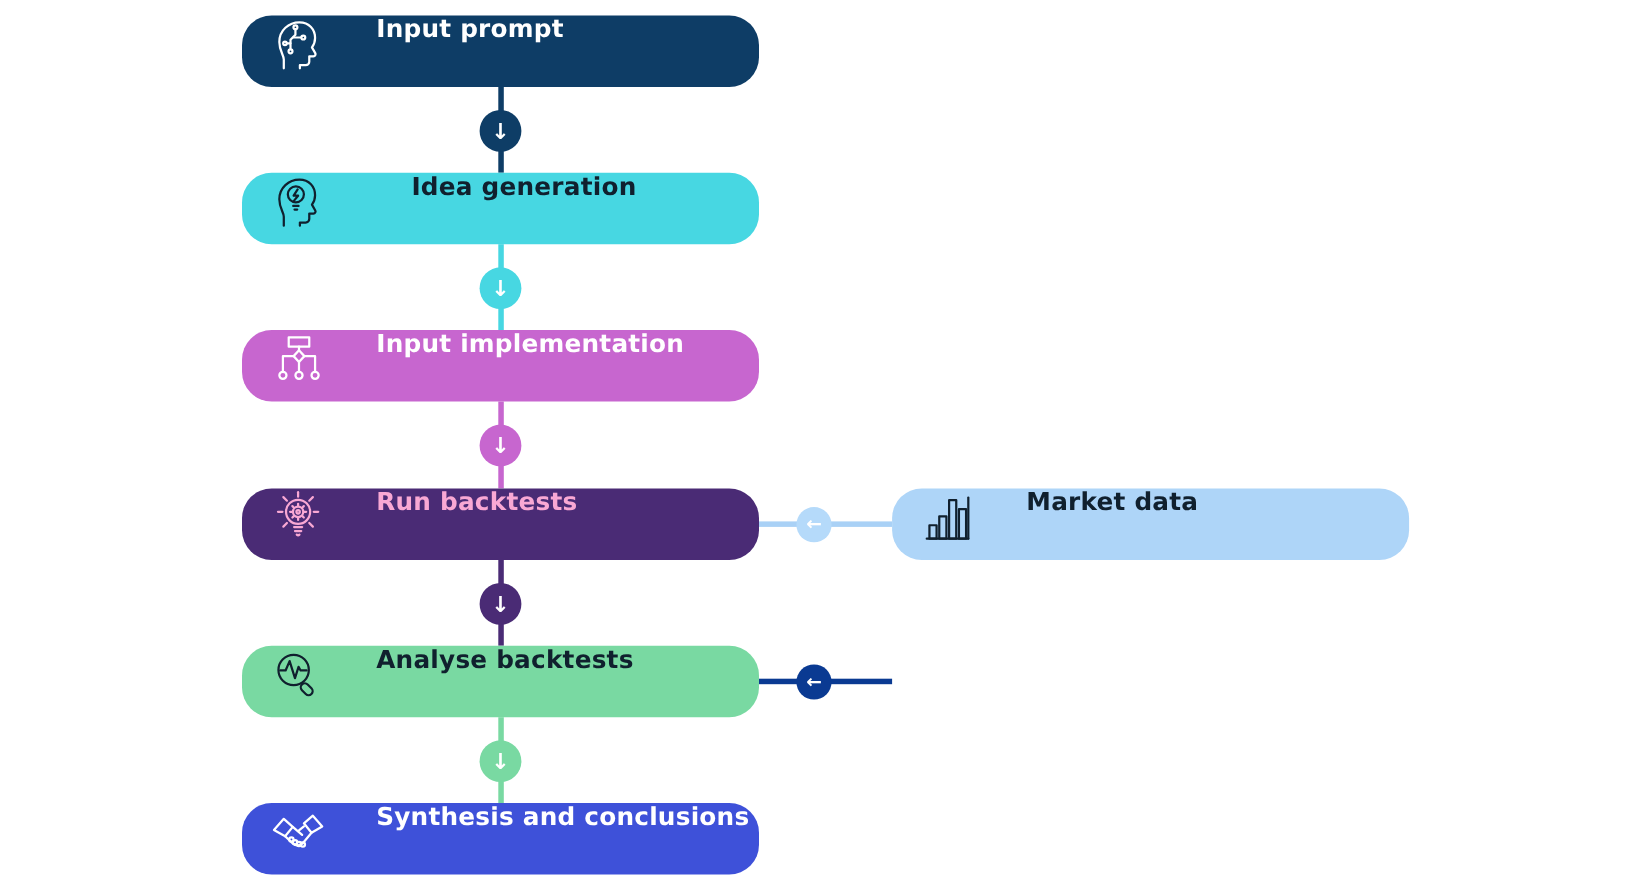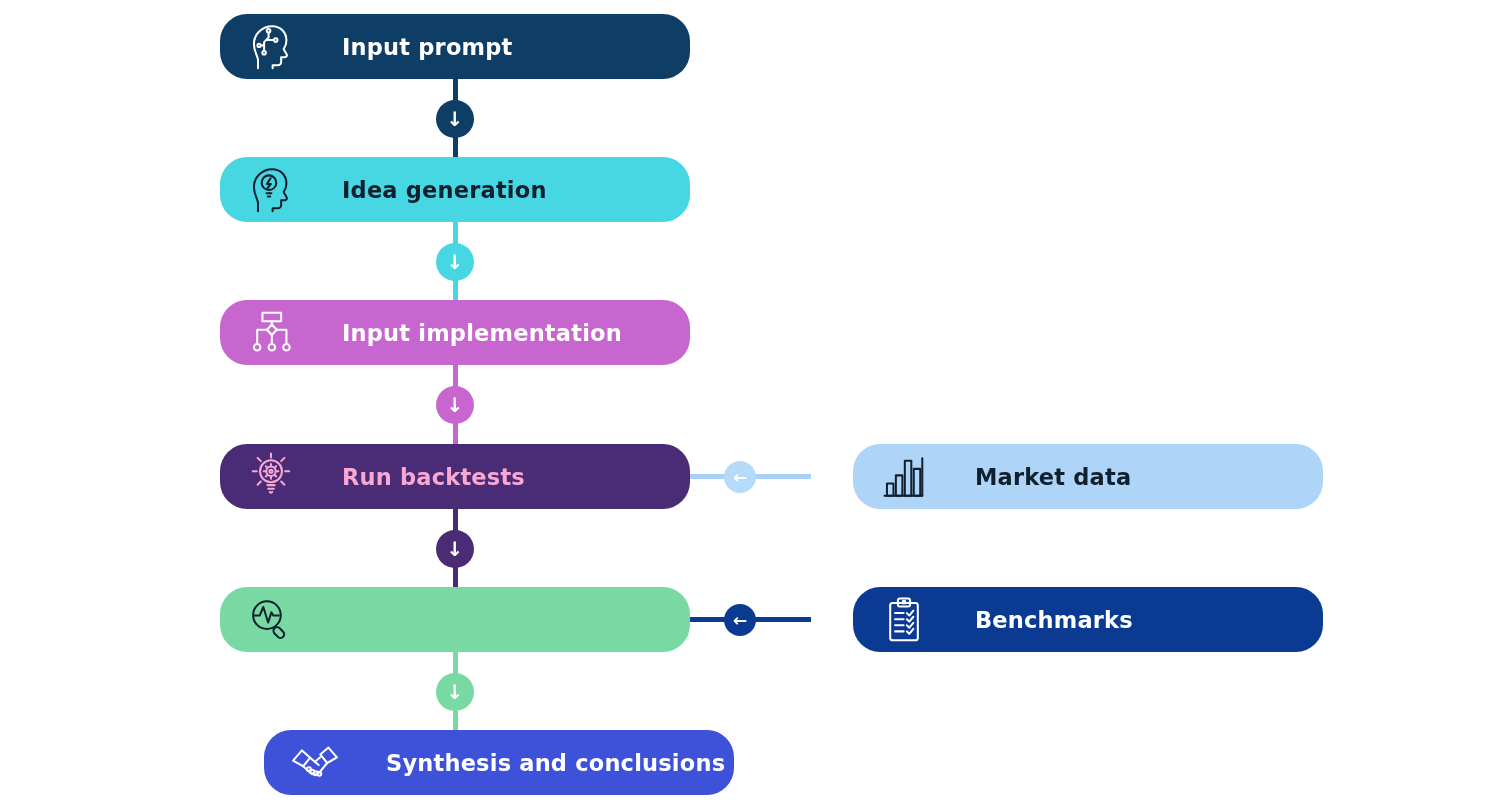--- a/index.html
+++ b/index.html
@@ -1,28 +1,28 @@
 <!DOCTYPE html>
 <html><head>
 <meta charset="utf-8">
 <style>
   html,body{margin:0;padding:0;background:#ffffff;}
   .canvas{
     position:relative;width:1500px;height:810px;background:#ffffff;overflow:hidden;
     font-family:"DejaVu Sans","Liberation Sans",sans-serif;
   }
-  .box{position:absolute;height:65px;display:flex;align-items:center;border-radius:27px;}
+  .box{position:absolute;height:65px;display:flex;border-radius:27px;}
   .step{left:220px;width:470px;}
-  .side{left:853px;width:470px;}
+  .side{left:811px;width:470px;}
   .s0{top:14px;background:#0e3d66;color:#ffffff;}
-  .s1{top:157px;background:#47d7e2;color:#10202e;}
+  .s1{top:157px;background:#47d7e2;color:#10202e;gap:32px;}
   .s2{top:300px;background:#c766cf;color:#ffffff;}
   .s3{top:444px;background:#4a2b75;color:#f9a8d4;}
   .s4{top:587px;background:#79d9a2;color:#10202e;}
-  .s5{top:730px;background:#3e51d9;color:#ffffff;margin-left:44px;}
+  .s5{top:730px;background:#3e51d9;color:#ffffff;}
   .side0{top:444px;background:#aed5f8;color:#10202e;}
   .side1{top:587px;background:#0a3a92;color:#ffffff;}
   .icon-wrap{flex:0 0 auto;width:54px;height:54px;margin-left:24px;display:flex;align-items:center;justify-content:center;}
   .icon-wrap svg{width:52px;height:52px;display:block;}
   .icon-wrap svg *{stroke:currentColor;fill:none;stroke-width:2.5;stroke-linecap:round;stroke-linejoin:round;}
   .label{margin-left:44px;font-size:22.5px;font-weight:700;letter-spacing:.2px;white-space:nowrap;}
   
   .vline{position:absolute;left:452.5px;width:5px;}
   .v0{top:79px;height:78px;background:#0e3d66;}
   .v1{top:222px;height:78px;background:#47d7e2;}
@@ -152,20 +152,21 @@
   </div>
 
   <div class="box step s4">
     <span class="icon-wrap">
       <svg viewBox="0 0 64 64">
         <circle cx="27" cy="26" r="17"></circle>
         <path d="M12 26.5 H18 L22.5 16 L28.5 35 L32.5 22.5 L34.8 26.5 H41.5"></path>
         <rect x="39.5" y="39" width="15" height="9" rx="4.5" transform="rotate(45 39.5 39)"></rect>
       </svg>
     </span>
+    <span class="label">Analyse backtests</span>
   </div>
 
   <div class="ccircle dcircle d4">
     <span>↓</span>
   </div>
 
   <div class="box step s5">
     <span class="icon-wrap">
       <svg viewBox="0 0 64 64" style="stroke-width:2.3">
         <path d="M5 29 L16 16.5 L26 25.5 L17.5 36 Z"></path>
@@ -195,32 +196,14 @@
         <rect x="33" y="12" width="8" height="43"></rect>
         <rect x="44" y="22" width="8" height="33"></rect>
       </svg>
     </span>
     <span class="label">Market data</span>
   </div>
 
   <div class="ccircle lcircle l1">
     <span>←</span>
   </div>
-  <div class="box side side1">
-    <span class="icon-wrap">
-      <svg viewBox="0 0 64 64">
-        <rect x="15" y="11" width="34" height="46" rx="3"></rect>
-        <rect x="24.5" y="5.5" width="15" height="10" rx="2.5"></rect>
-        <circle cx="32" cy="10" r="1.7"></circle>
-        <path d="M21 23.5 H31.5"></path>
-        <path d="M21 31 H31.5"></path>
-        <path d="M21 38.5 H31.5"></path>
-        <path d="M21 46 H31.5"></path>
-        <path d="M35.5 23.5 L38.5 26.5 L43.5 20.5"></path>
-        <path d="M35.5 31 L38.5 34 L43.5 28"></path>
-        <path d="M35.5 38.5 L38.5 41.5 L43.5 35.5"></path>
-        <path d="M35.5 46 L38.5 49 L43.5 43"></path>
-      </svg>
-    </span>
-    <span class="label">Benchmarks</span>
-  </div>
 
 </div>
 
 </body></html>

